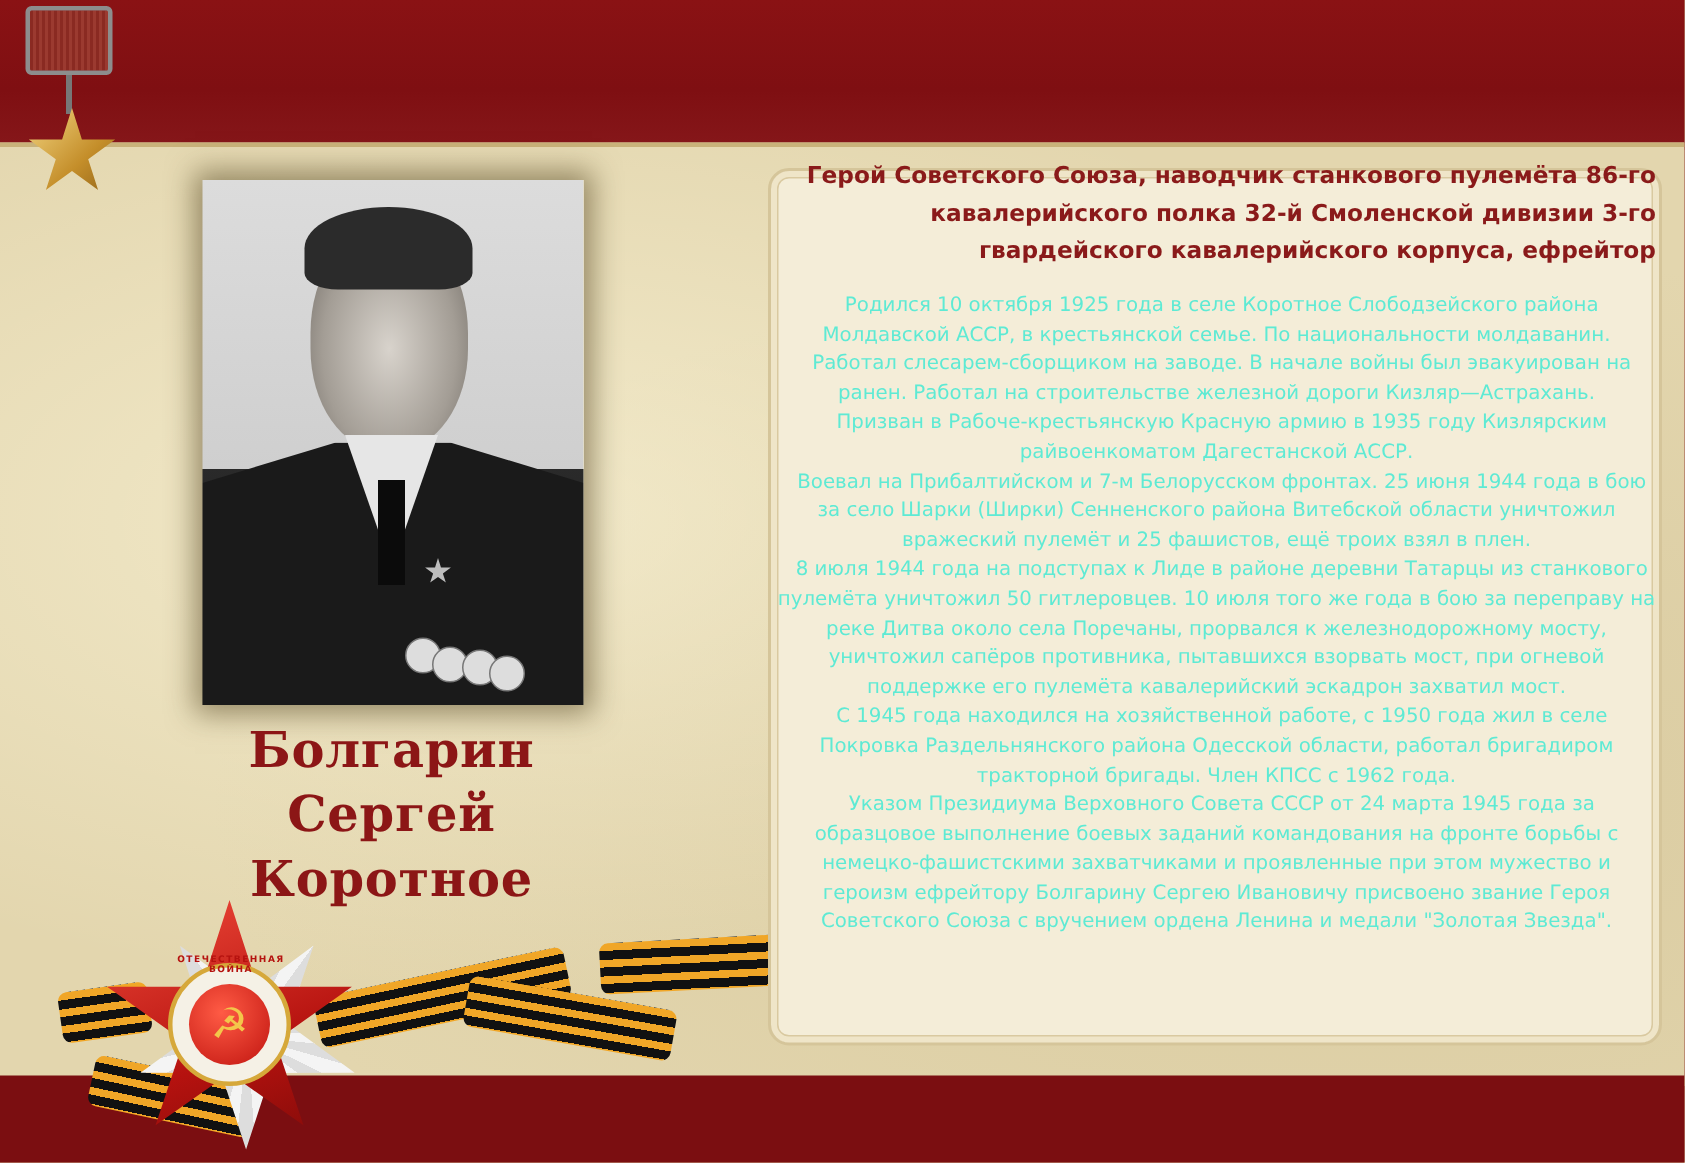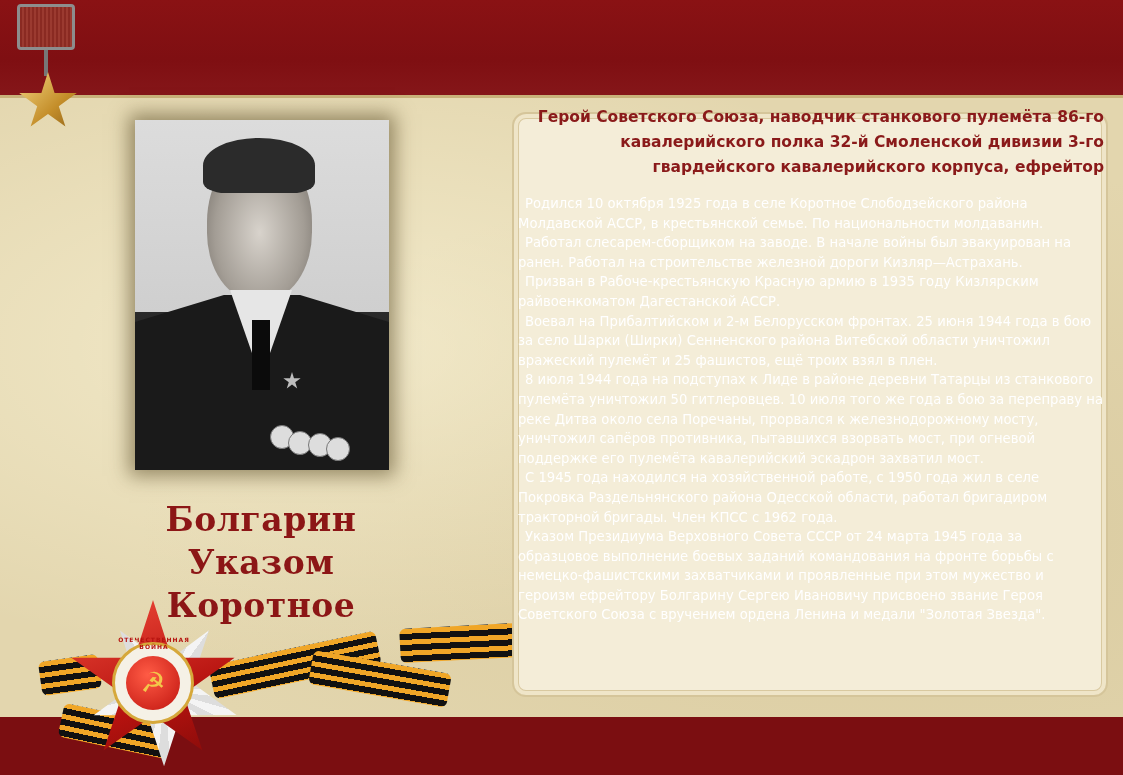--- a/index.html
+++ b/index.html
@@ -66,21 +66,21 @@
   .photo-medal-star {
     position: absolute; left: 148px; top: 252px; width: 18px; height: 18px; background: #bdbdbd;
     clip-path: polygon(50% 0%, 61% 35%, 98% 35%, 68% 57%, 79% 91%, 50% 70%, 21% 91%, 32% 57%, 2% 35%, 39% 35%);
   }
   .photo-medals { position: absolute; left: 135px; top: 285px; width: 80px; height: 60px; }
   .photo-medals span { position: absolute; width: 22px; height: 22px; border-radius: 50%; background: #ddd; border: 1px solid #777; }
   
   .name {
     position: absolute; left: 130px; top: 478px; width: 262px; text-align: center;
     color: #8c1616; font-family: "DejaVu Serif", serif; font-weight: bold;
-    font-size: 33px; line-height: 43px; letter-spacing: 0.5px; margin-top: 20px;
+    font-size: 33px; line-height: 43px; letter-spacing: 0.5px;
   }
   
   .order { position: absolute; left: 40px; top: 596px; width: 520px; height: 180px; }
   .ribbon {
     position: absolute; height: 34px;
     background: repeating-linear-gradient(180deg, #f0a627 0 5px, #111 5px 11px);
     border-radius: 6px;
   }
   .order-rays {
     position: absolute; left: 50px; top: 20px; width: 150px; height: 150px;
@@ -116,22 +116,22 @@
     box-shadow: inset 0 0 0 4px #efe5c8, inset 0 0 0 5px #d9c9a0;
     box-sizing: border-box;
   }
   .panel-title {
     position: absolute; left: 518px; top: 105px; width: 586px; text-align: right;
     color: #8a1a1a; font-family: "DejaVu Sans", sans-serif; font-weight: bold;
     font-size: 15.5px; line-height: 25px;
   }
   .panel-body {
     position: absolute; left: 518px; top: 194px; width: 586px;
-    color: #ffffff; font-family: "DejaVu Sans", sans-serif;
-    font-size: 13.2px; line-height: 19.6px;
+    color: #5eead4; font-family: "DejaVu Sans", sans-serif;
+    font-size: 13.2px; line-height: 19.6px; text-align: center;
   }
   .panel-body p { margin: 0; text-indent: 7px; }
 </style>
 </head>
 <body>
 
 <div class="top-band"></div>
 <div class="paper"></div>
 <div class="bottom-band"></div>
 
@@ -151,21 +151,21 @@
   <div class="photo-medals">
     <span style="left:0;top:20px"></span>
     <span style="left:18px;top:26px"></span>
     <span style="left:38px;top:28px"></span>
     <span style="left:56px;top:32px"></span>
   </div>
 </div>
 
 <div class="name">
   <div>Болгарин</div>
-  <div>Указом</div>
+  <div>Сергей</div>
   <div>Коротное</div>
 </div>
 
 <div class="order">
   <div class="ribbon" style="left:0;top:62px;width:60px;transform:rotate(-8deg);"></div>
   <div class="ribbon" style="left:20px;top:118px;width:110px;transform:rotate(12deg);"></div>
   <div class="ribbon" style="left:170px;top:52px;width:170px;transform:rotate(-12deg);"></div>
   <div class="ribbon" style="left:270px;top:66px;width:140px;transform:rotate(10deg);"></div>
   <div class="ribbon" style="left:360px;top:30px;width:120px;transform:rotate(-3deg);"></div>
   <div class="order-rays"></div>
@@ -174,17 +174,17 @@
   <div class="order-caption">ОТЕЧЕСТВЕННАЯ ВОЙНА</div>
   <div class="order-center">☭</div>
 </div>
 
 <div class="panel"></div>
 <div class="panel-title">Герой Советского Союза, наводчик станкового пулемёта 86-го кавалерийского полка 32-й Смоленской дивизии 3-го гвардейского кавалерийского корпуса, ефрейтор</div>
 <div class="panel-body">
   <p>Родился 10 октября 1925 года в селе Коротное Слободзейского района Молдавской АССР, в крестьянской семье. По национальности молдаванин.</p>
   <p>Работал слесарем-сборщиком на заводе. В начале войны был эвакуирован на ранен. Работал на строительстве железной дороги Кизляр—Астрахань.</p>
   <p>Призван в Рабоче-крестьянскую Красную армию в 1935 году Кизлярским райвоенкоматом Дагестанской АССР.</p>
-  <p>Воевал на Прибалтийском и 2-м Белорусском фронтах. 25 июня 1944 года в бою за село Шарки (Ширки) Сенненского района Витебской области уничтожил вражеский пулемёт и 25 фашистов, ещё троих взял в плен.</p>
+  <p>Воевал на Прибалтийском и 7-м Белорусском фронтах. 25 июня 1944 года в бою за село Шарки (Ширки) Сенненского района Витебской области уничтожил вражеский пулемёт и 25 фашистов, ещё троих взял в плен.</p>
   <p>8 июля 1944 года на подступах к Лиде в районе деревни Татарцы из станкового пулемёта уничтожил 50 гитлеровцев. 10 июля того же года в бою за переправу на реке Дитва около села Поречаны, прорвался к железнодорожному мосту, уничтожил сапёров противника, пытавшихся взорвать мост, при огневой поддержке его пулемёта кавалерийский эскадрон захватил мост.</p>
   <p>С 1945 года находился на хозяйственной работе, с 1950 года жил в селе Покровка Раздельнянского района Одесской области, работал бригадиром тракторной бригады. Член КПСС с 1962 года.</p>
   <p>Указом Президиума Верховного Совета СССР от 24 марта 1945 года за образцовое выполнение боевых заданий командования на фронте борьбы с немецко-фашистскими захватчиками и проявленные при этом мужество и героизм ефрейтору Болгарину Сергею Ивановичу присвоено звание Героя Советского Союза с вручением ордена Ленина и медали "Золотая Звезда".</p>
 </div>
 
 </body></html>

